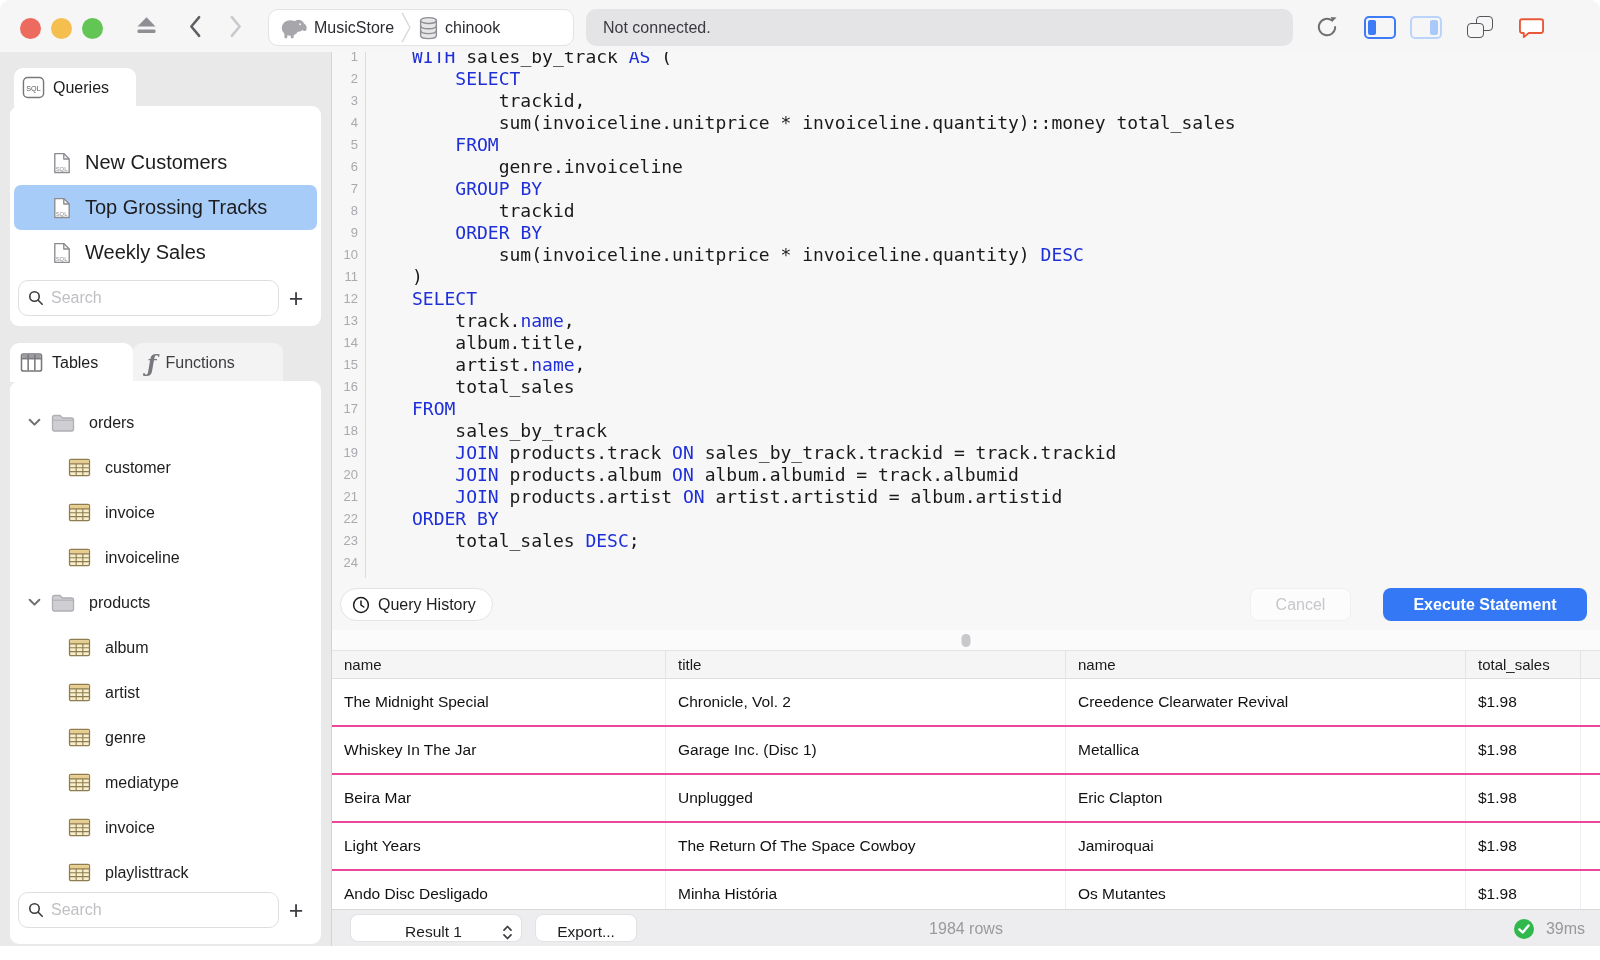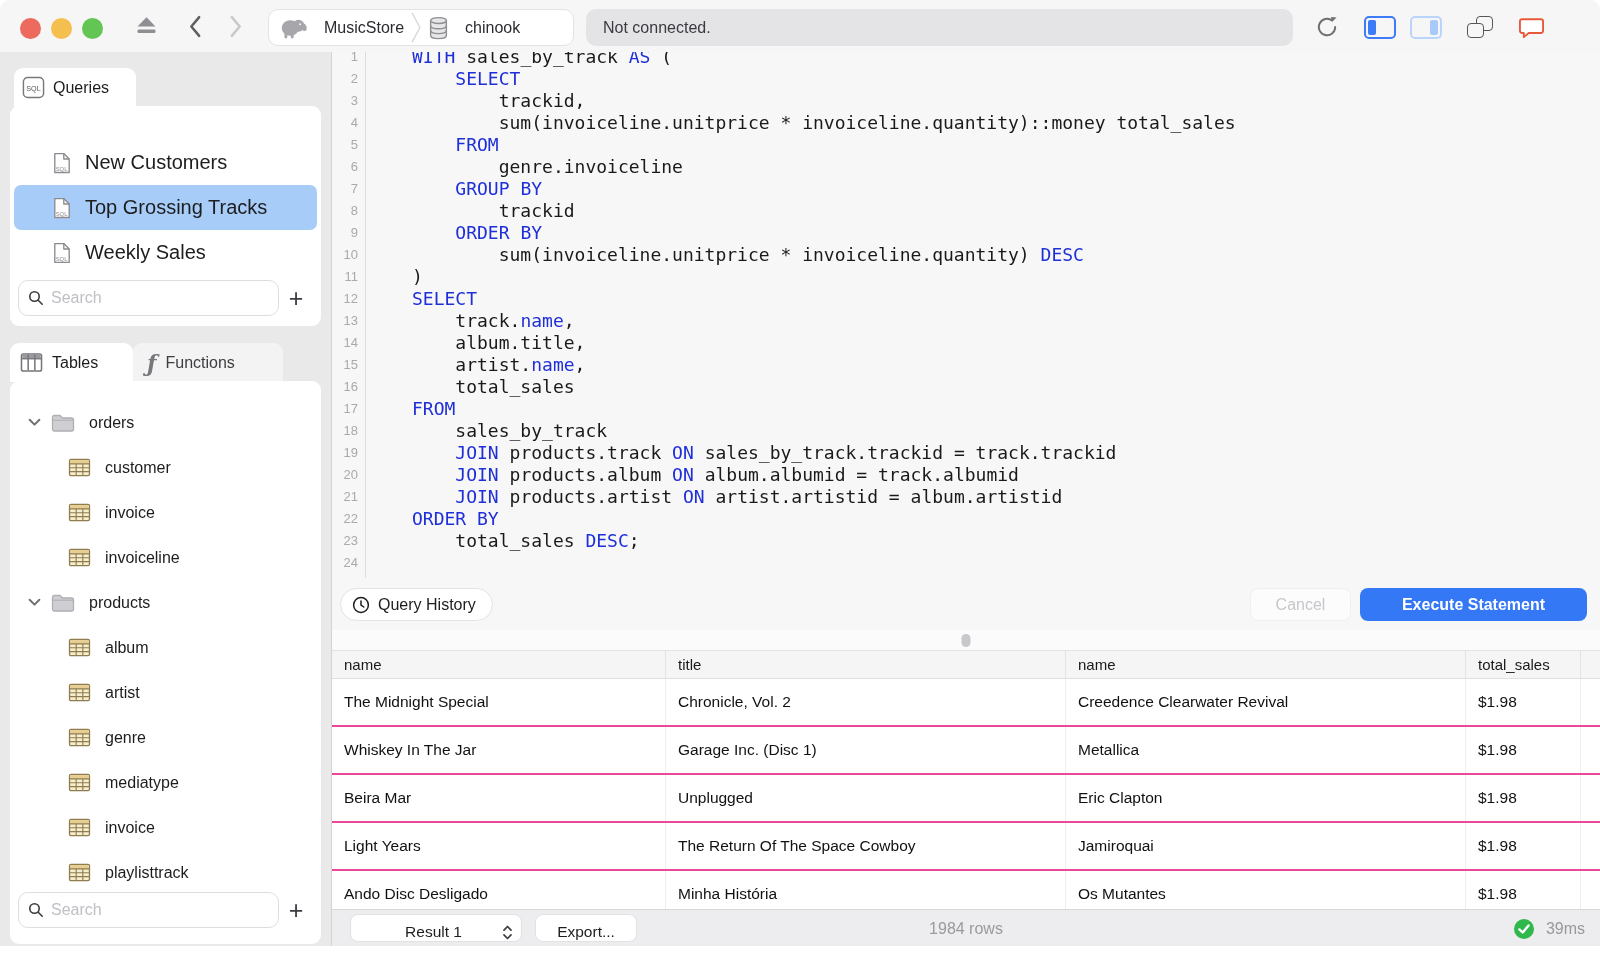--- a/index.html
+++ b/index.html
@@ -8,21 +8,21 @@
 
   
   .titlebar { position:absolute; left:0; top:0; right:0; height:52px; background:#F6F6F7; }
   .tl { position:absolute; top:18px; width:21px; height:21px; border-radius:50%; }
   .tl.red    { left:20px; background:#EC6A5E; }
   .tl.yellow { left:51px; background:#F5BF4F; }
   .tl.green  { left:82px; background:#62C554; }
   .tb-ic { position:absolute; display:flex; align-items:center; justify-content:center; }
   .pill { position:absolute; top:9px; height:37px; border-radius:10px; display:flex; align-items:center; }
   .crumb-pill { left:268px; width:306px; background:#FFFFFF; border:1px solid #E3E3E6; padding:0 10px; gap:7px; }
-  .crumb { display:flex; align-items:center; gap:16px; font-size:16px; color:#2b2b30; }
+  .crumb { display:flex; align-items:center; gap:6px; font-size:16px; color:#2b2b30; }
   .status-pill { left:586px; width:707px; background:#E4E4E7; color:#3A3A3F; font-size:16px; padding-left:17px; }
 
   
   .sidebar { position:absolute; left:0; top:52px; width:332px; bottom:0; background:#E9E9EA; border-right:1px solid #D4D4D7; }
   .side-tab { position:absolute; background:#fff; border-radius:9px 9px 0 0; display:flex; align-items:center; font-size:16px; color:#1d1d1f; }
   .side-tab.inactive { background:rgba(255,255,255,.45); color:#3c3c41; }
   .card { position:absolute; left:10px; right:10px; background:#fff; border-radius:9px; overflow:hidden; }
   .q-tab { left:14px; top:16px; width:122px; height:39px; gap:8px; padding-left:8px; }
   .card.queries { top:54px; height:220px; }
   .q-items { position:absolute; top:34px; left:0; right:0; }
@@ -51,21 +51,21 @@
   .editor { position:absolute; left:332px; right:0; top:52px; height:578px; background:#F7F7F8; }
   .codearea { position:absolute; inset:0 0 52px 0; overflow:hidden; }
   .gutterline { position:absolute; left:33px; top:0; bottom:52px; width:1px; background:#DCDCDE; }
   .codeblock { margin-top:-6px; }
   .cl { display:flex; height:22px; }
   .ln { flex:0 0 33px; text-align:right; padding-right:7px; font-size:13px; line-height:22px; color:#A9A9AE; }
   .ct { padding-left:7px; white-space:pre; font-family:"DejaVu Sans Mono", monospace; font-size:18px; line-height:22px; color:#1a1a1a;margin-left:40px; }
   .kw { color:#1F2FD8; }
   .qh-btn { position:absolute; left:8px; bottom:9px; height:33px; border-radius:17px; background:#fff; border:1px solid #E3E3E5; display:flex; align-items:center; gap:8px; padding:0 16px 0 11px; font-size:16px; color:#1d1d1f; }
   .cancel-btn { position:absolute; right:249px; bottom:9px; width:101px; height:33px; border-radius:8px; background:#FCFCFD; border:1px solid #F0F0F1; color:#C7C7CB; font-size:16px; display:flex; align-items:center; justify-content:center; }
-  .exec-btn { position:absolute; right:13px; bottom:9px; width:227px; height:33px; border-radius:8px; background:#3478F6; color:#fff; font-size:16px; font-weight:700; display:flex; align-items:center; justify-content:center; }
+  .exec-btn { position:absolute; right:13px; bottom:9px; width:204px; height:33px; border-radius:8px; background:#3478F6; color:#fff; font-size:16px; font-weight:700; display:flex; align-items:center; justify-content:center; }
 
   
   .splitter { position:absolute; left:332px; right:0; top:630px; height:20px; background:#FBFBFC; }
   .grip { position:absolute; left:50%; top:4px; transform:translateX(-50%); width:9px; height:13px; border-radius:5px; background:#C7C7CC; }
 
   
   .results { position:absolute; left:332px; right:0; top:650px; bottom:37px; background:#fff; overflow:hidden; }
   .rgrid { display:grid; grid-template-columns:334px 400px 400px 115px 1fr; }
   .rhead { border-top:1px solid #E4E4E6; border-bottom:1px solid #DFDFE1; background:#F5F5F6; }
   .hcell { height:27px; line-height:27px; padding-left:12px; font-size:15px; color:#1a1a1a; border-right:1px solid #E4E4E6; overflow:hidden; white-space:nowrap; }

